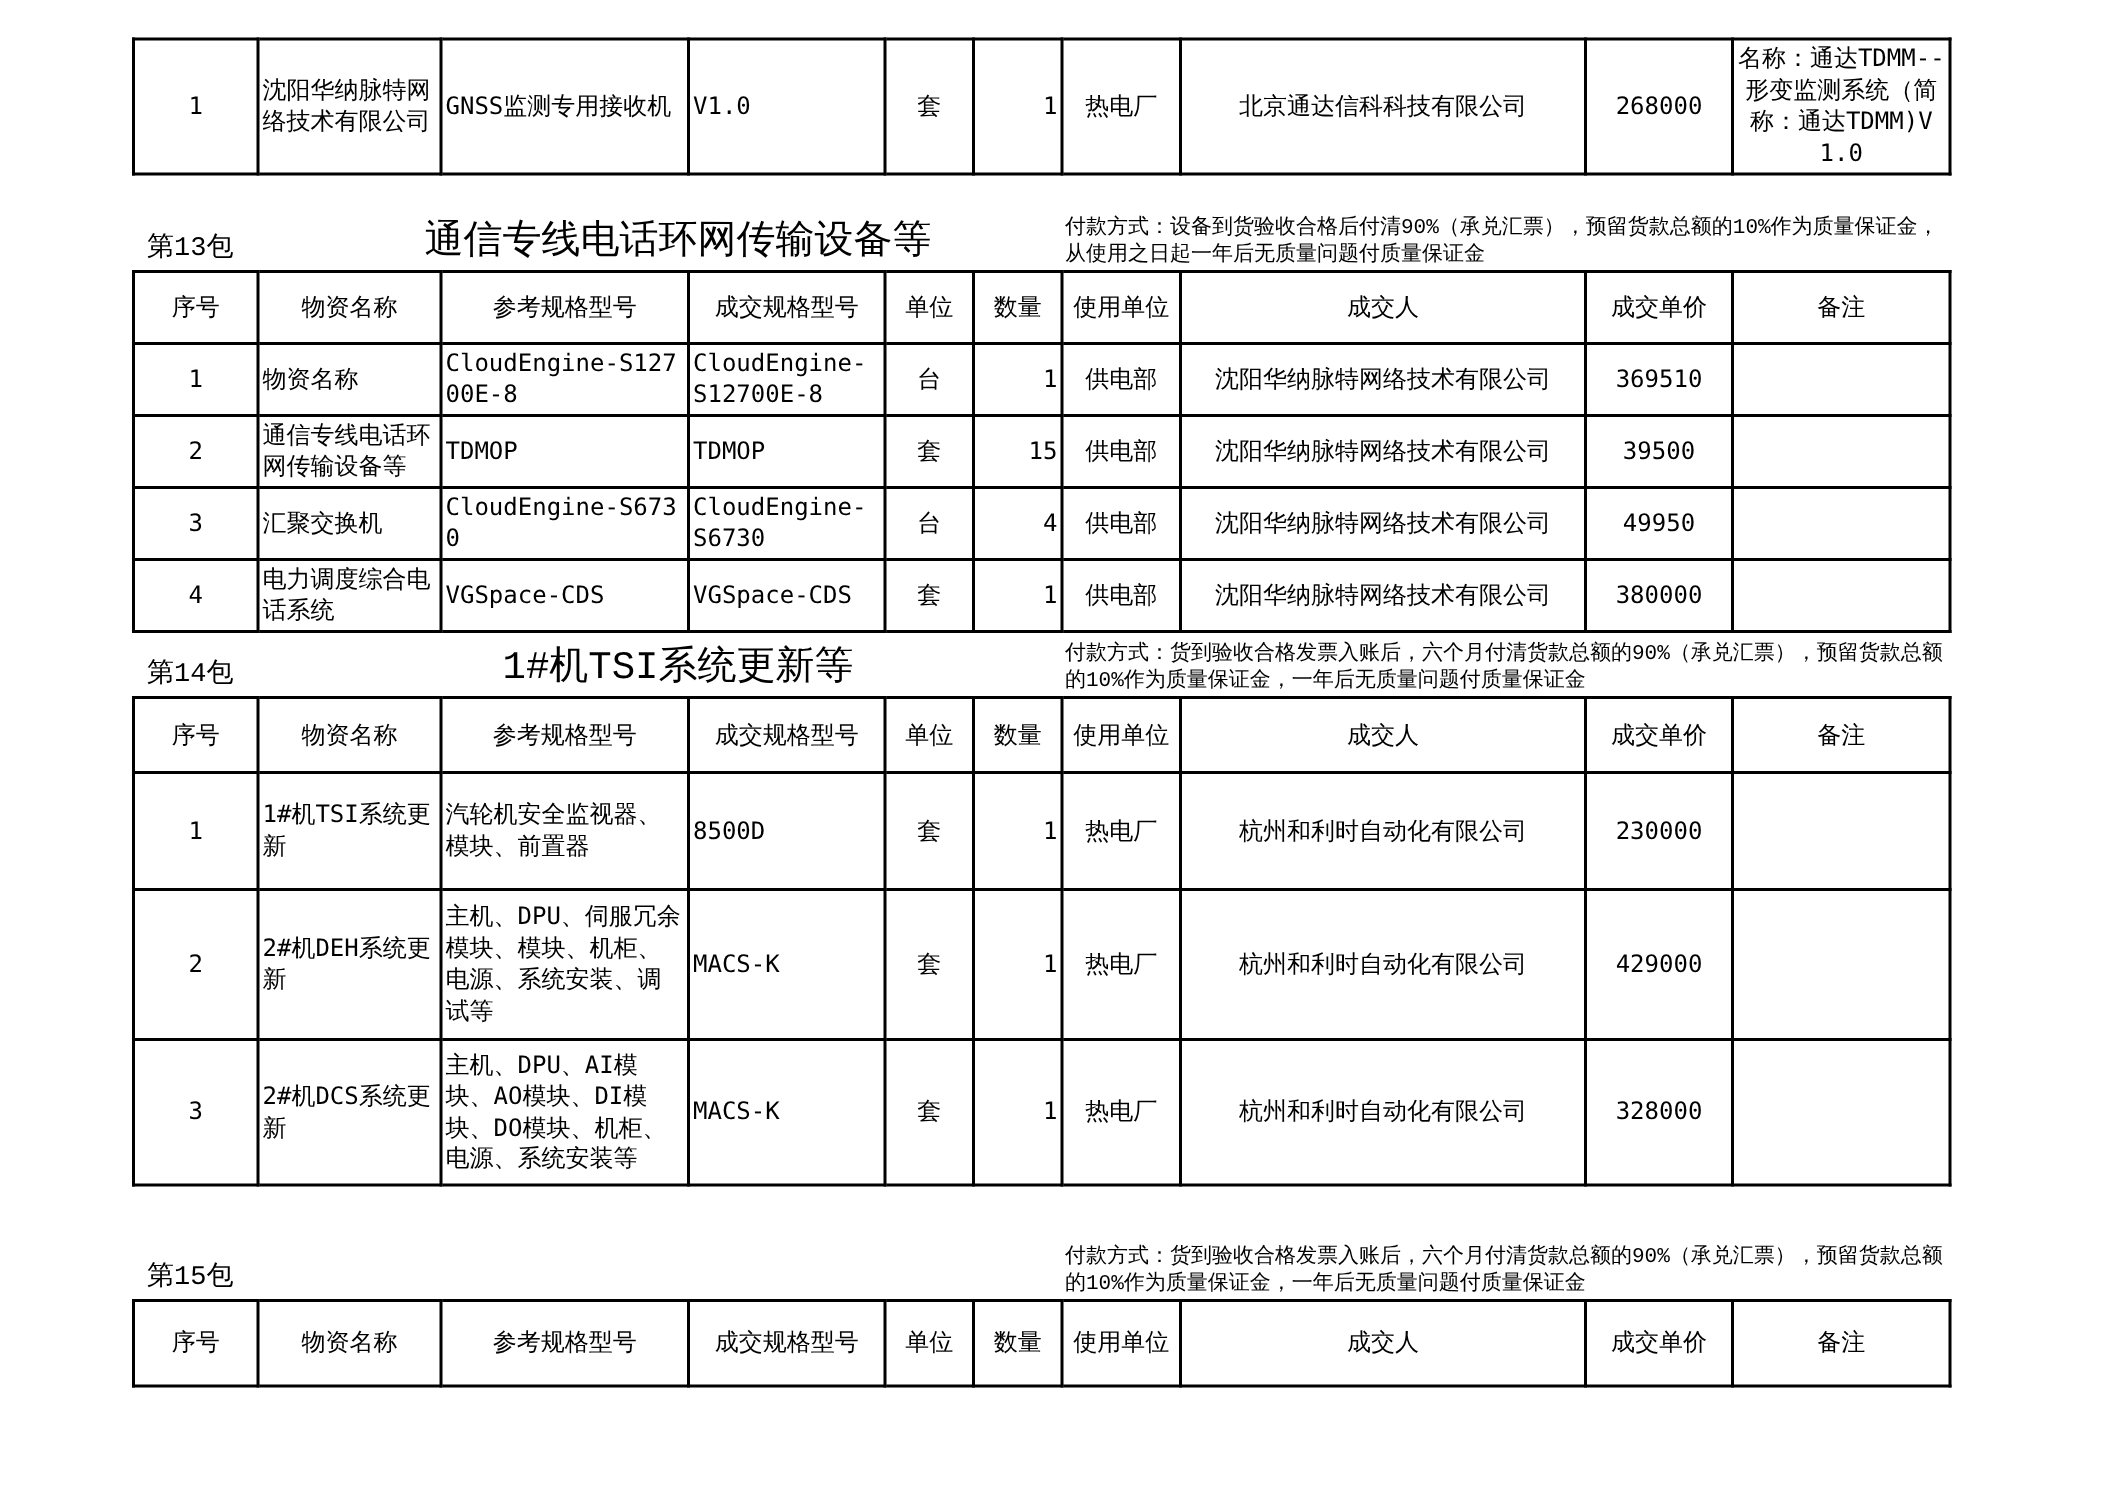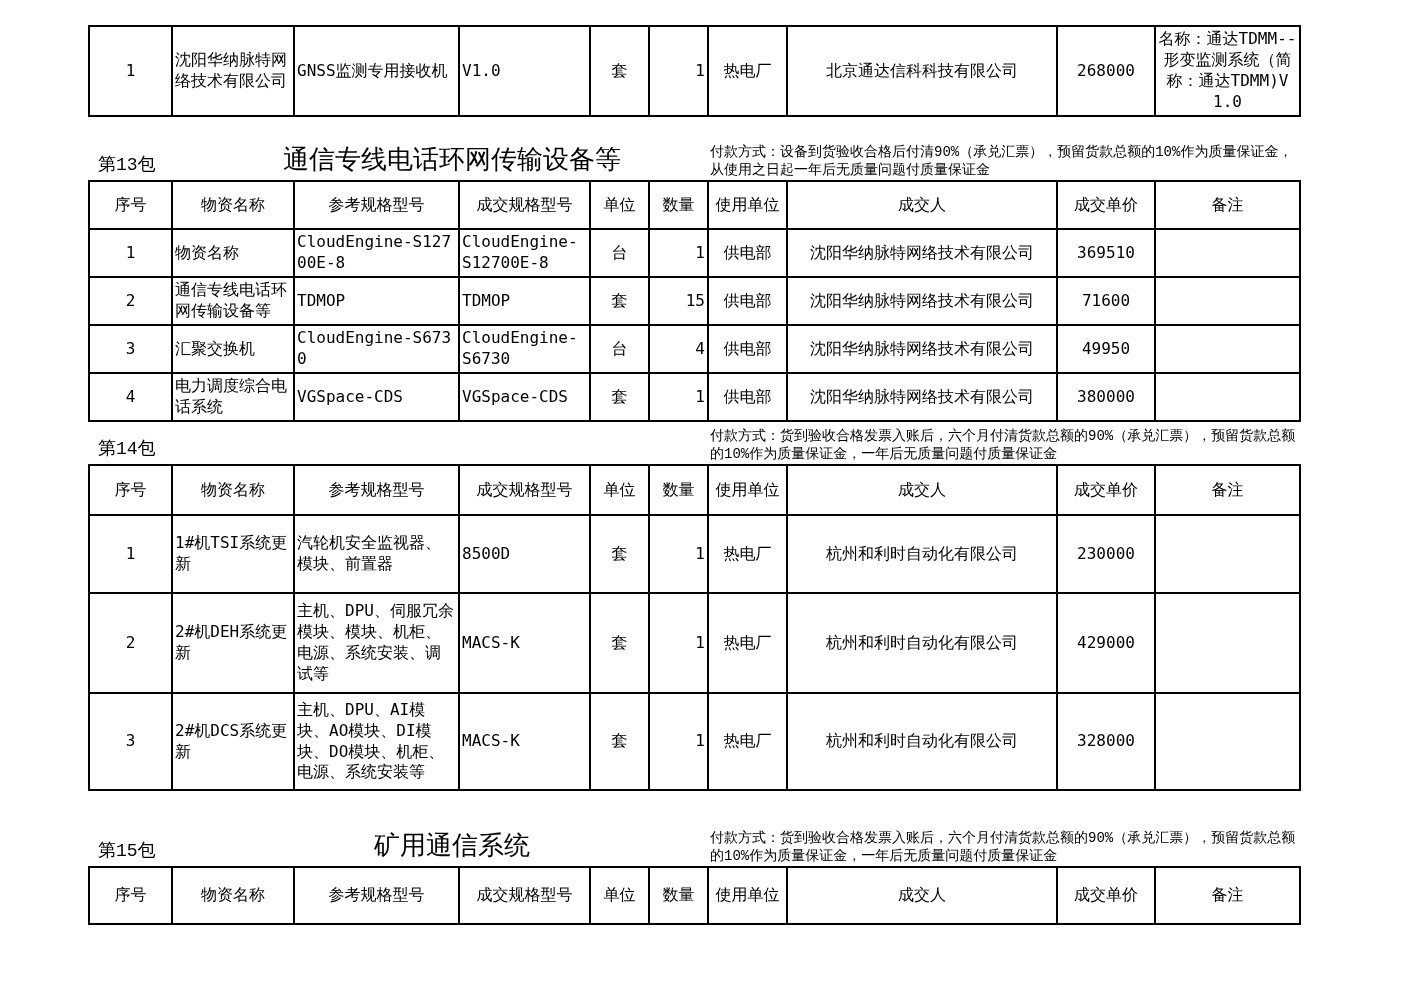--- a/index.html
+++ b/index.html
@@ -111,21 +111,21 @@
       </tr>
       <tr class="h48">
         <td class="c-ctr">2</td>
         <td class="c-left">通信专线电话环网传输设备等</td>
         <td class="c-left">TDMOP</td>
         <td class="c-left">TDMOP</td>
         <td class="c-ctr">套</td>
         <td class="c-qty">15</td>
         <td class="c-ctr">供电部</td>
         <td class="c-winner">沈阳华纳脉特网络技术有限公司</td>
-        <td class="c-ctr">71600</td>
+        <td class="c-ctr">39500</td>
         <td class="c-remark"></td>
       </tr>
       <tr class="h48">
         <td class="c-ctr">3</td>
         <td class="c-left">汇聚交换机</td>
         <td class="c-left">CloudEngine-S6730</td>
         <td class="c-left">CloudEngine-S6730</td>
         <td class="c-ctr">台</td>
         <td class="c-qty">4</td>
         <td class="c-ctr">供电部</td>
@@ -143,20 +143,21 @@
         <td class="c-ctr">供电部</td>
         <td class="c-winner">沈阳华纳脉特网络技术有限公司</td>
         <td class="c-ctr">380000</td>
         <td class="c-remark"></td>
       </tr>
     </tbody>
   </table>
 
   <div class="sect sect14">
     <div class="pkg-label">第14包</div>
+    <div class="pkg-title">1#机TSI系统更新等</div>
     <div class="payment">付款方式：货到验收合格发票入账后，六个月付清货款总额的90%（承兑汇票），预留货款总额的10%作为质量保证金，一年后无质量问题付质量保证金</div>
   </div>
   <table class="grid">
     <colgroup>
       <col style="width:83px">
         <col style="width:122px">
         <col style="width:165px">
         <col style="width:131px">
       <col style="width:59px">
         <col style="width:59px">
@@ -212,21 +213,20 @@
         <td class="c-ctr">热电厂</td>
         <td class="c-winner">杭州和利时自动化有限公司</td>
         <td class="c-ctr">328000</td>
         <td class="c-remark"></td>
       </tr>
     </tbody>
   </table>
 
   <div class="sect sect15">
     <div class="pkg-label">第15包</div>
-    <div class="pkg-title">矿用通信系统</div>
     <div class="payment">付款方式：货到验收合格发票入账后，六个月付清货款总额的90%（承兑汇票），预留货款总额的10%作为质量保证金，一年后无质量问题付质量保证金</div>
   </div>
   <table class="grid">
     <colgroup>
       <col style="width:83px">
         <col style="width:122px">
         <col style="width:165px">
         <col style="width:131px">
       <col style="width:59px">
         <col style="width:59px">

